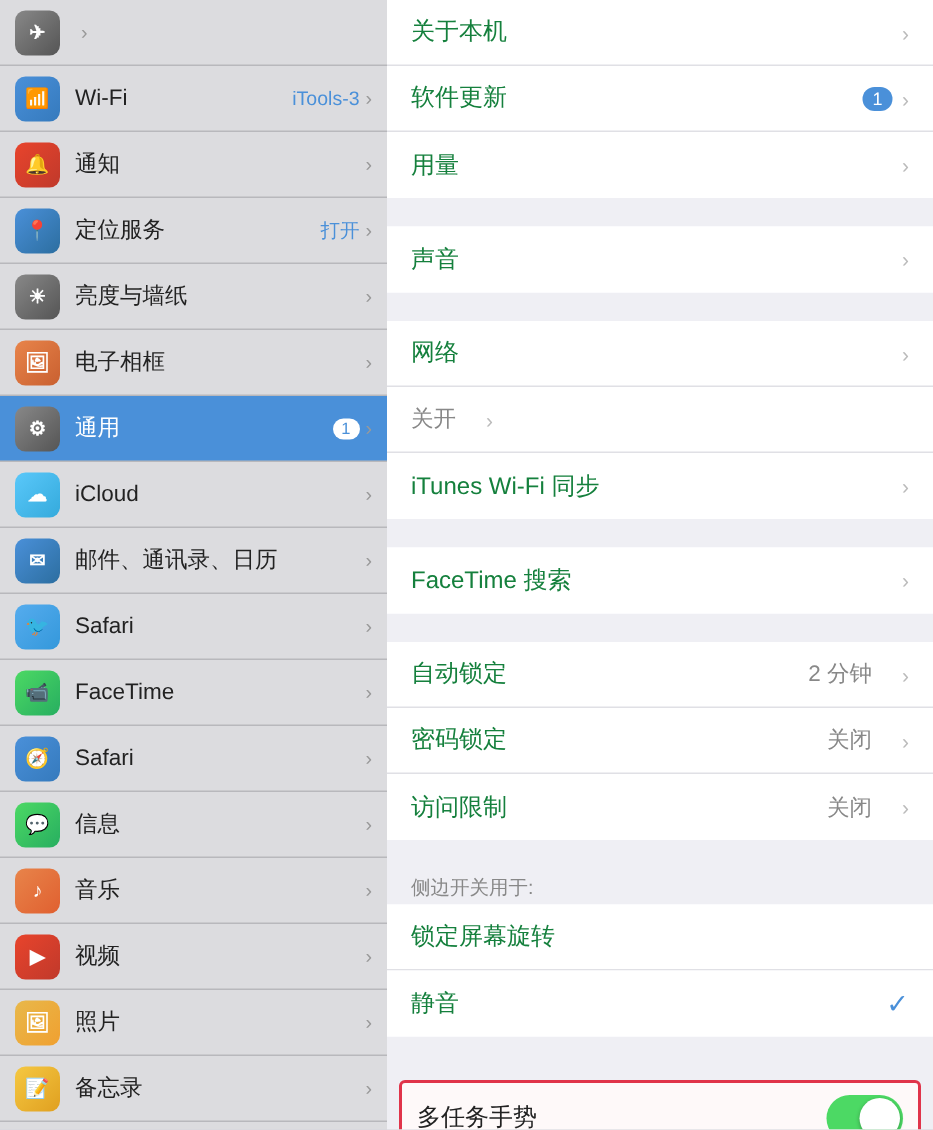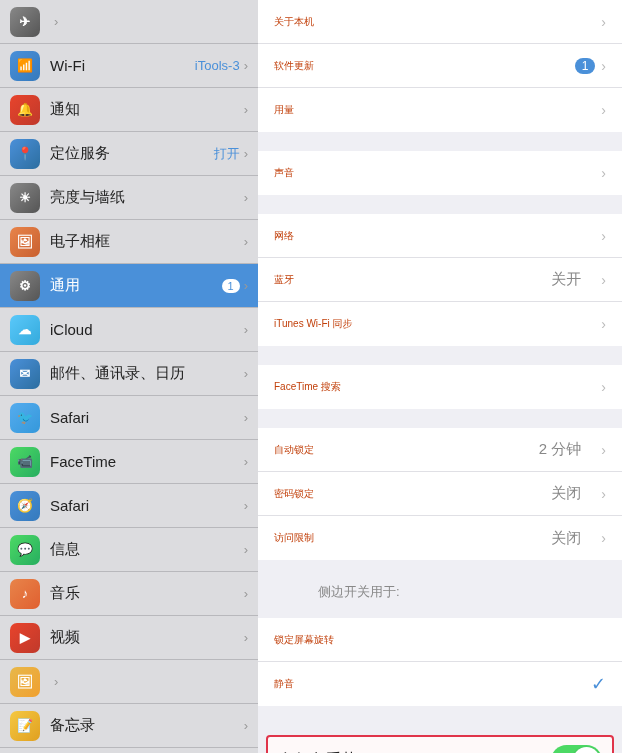--- a/index.html
+++ b/index.html
@@ -107,22 +107,22 @@
       border-bottom: 1px solid #e0e0e5;
       background: white;
       position: relative;
     }
 
     .settings-row:last-child {
       border-bottom: none;
     }
 
     .settings-row-label {
-      font-size: 10px;
-      color: #c2410c;
+      font-size: 16px;
+      color: #15803d;
       flex: 1;
     }
 
     .settings-row-value {
       font-size: 15px;
       color: #888;
       margin-right: 20px;
     }
 
     .settings-row-chevron {
@@ -211,22 +211,21 @@
     
     .checkmark {
       color: #4a90d9;
       font-size: 18px;
     }
 
     
     .side-switch-label {
       font-size: 13px;
       color: #888;
-      padding: 4px 16px 17px 16px;
-      margin-left: 44px;
+      padding: 4px 16px 2px 16px;
     }
 
     
     .icon-wifi { background: linear-gradient(135deg, #4a90d9, #357abd); }
     .icon-notify { background: linear-gradient(135deg, #e8442c, #c0392b); }
     .icon-location { background: linear-gradient(135deg, #4a90d9, #2c6ea0); }
     .icon-brightness { background: linear-gradient(135deg, #888, #555); }
     .icon-photo { background: linear-gradient(135deg, #e8844a, #c96030); }
     .icon-general { background: linear-gradient(135deg, #888, #555); }
     .icon-icloud { background: linear-gradient(135deg, #5ac8fa, #34aadc); }
@@ -354,20 +353,21 @@
       <div class="sidebar-icon icon-video">
         <span class="icon-text">▶</span>
       </div>
       <span class="sidebar-label">视频</span>
       <span class="sidebar-chevron">›</span>
     </div>
     <div class="sidebar-item">
       <div class="sidebar-icon icon-photos">
         <span class="icon-text">🖼</span>
       </div>
+      <span class="sidebar-label">照片</span>
       <span class="sidebar-chevron">›</span>
     </div>
     <div class="sidebar-item">
       <div class="sidebar-icon icon-notes">
         <span class="icon-text">📝</span>
       </div>
       <span class="sidebar-label">备忘录</span>
       <span class="sidebar-chevron">›</span>
     </div>
     <div class="sidebar-item"></div>
@@ -397,21 +397,20 @@
         <span class="settings-row-chevron">›</span>
       </div>
     </div>
     <div class="section-gap"></div>
     <div class="settings-group">
       <div class="settings-row">
         <span class="settings-row-label">网络</span>
         <span class="settings-row-chevron">›</span>
       </div>
       <div class="settings-row">
-        <span class="settings-row-label">蓝牙</span>
         <span class="settings-row-value">关开</span>
         <span class="settings-row-chevron">›</span>
       </div>
       <div class="settings-row">
         <span class="settings-row-label">iTunes Wi-Fi 同步</span>
         <span class="settings-row-chevron">›</span>
       </div>
     </div>
     <div class="section-gap"></div>
     <div class="settings-group">

